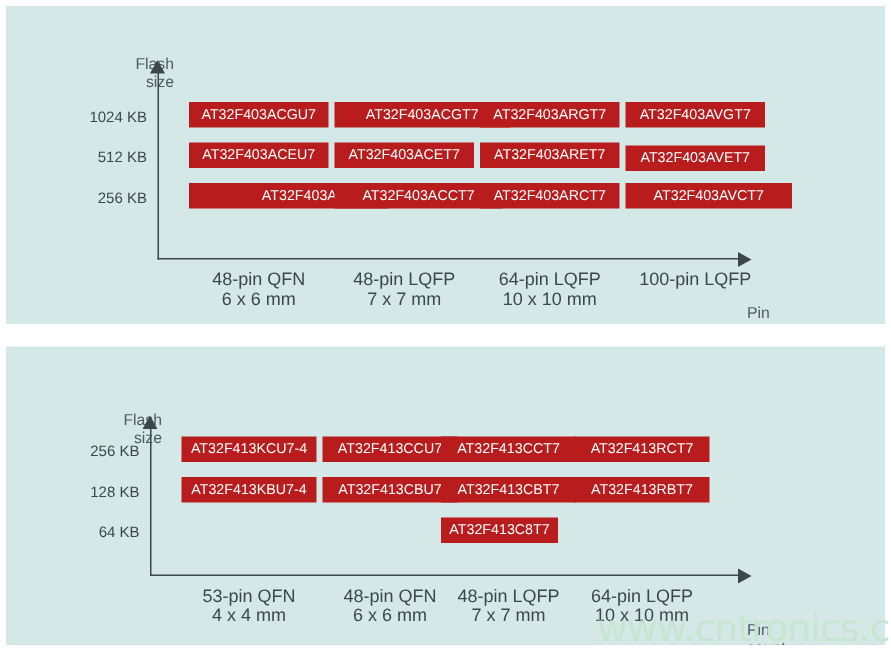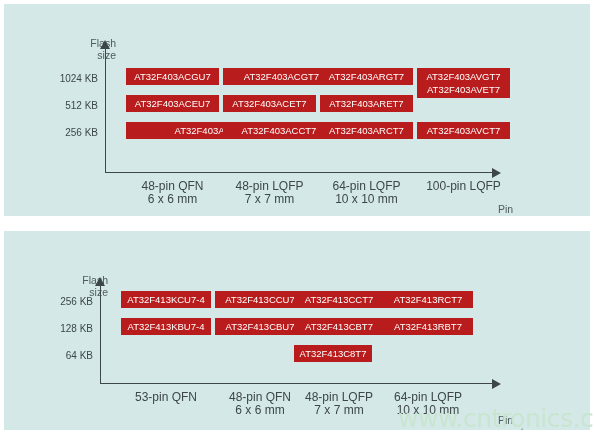--- a/index.html
+++ b/index.html
@@ -127,44 +127,44 @@
       <div class="col-label" style="width: 140px; left: 389.5px; top: 176px;"><span>100-pin LQFP</span></div>
     </div>
   <div id="t-boxes">
       <div class="part-box" style="left: 122px; top: 64px; width: 93px;">AT32F403ACGU7</div>
       <div class="part-box" style="left: 219px; top: 64px; width: 117px;">AT32F403ACGT7</div>
       <div class="part-box" style="left: 316px; top: 64px; width: 93px;">AT32F403ARGT7</div>
       <div class="part-box" style="left: 413px; top: 64px; width: 93px;">AT32F403AVGT7</div>
       <div class="part-box" style="left: 122px; top: 91px; width: 93px;">AT32F403ACEU7</div>
       <div class="part-box" style="left: 219px; top: 91px; width: 93px;">AT32F403ACET7</div>
       <div class="part-box" style="left: 316px; top: 91px; width: 93px;">AT32F403ARET7</div>
-      <div class="part-box" style="left: 413px; top: 77px; width: 93px;">AT32F403AVET7</div>
+      <div class="part-box" style="left: 413px; top: 93px; width: 93px;">AT32F403AVET7</div>
       <div class="part-box" style="left: 122px; top: 118px; width: 93px; padding-left: 40px;">AT32F403ACCU7</div>
       <div class="part-box" style="left: 219px; top: 118px; width: 112px;">AT32F403ACCT7</div>
       <div class="part-box" style="left: 316px; top: 118px; width: 93px;">AT32F403ARCT7</div>
-      <div class="part-box" style="left: 413px; top: 118px; width: 93px;">AT32F403AVCT7</div>
+      <div class="part-box" style="left: 413px; top: 118px; width: 111px;">AT32F403AVCT7</div>
     </div>
 </div>
 
 <div class="panel" id="panel-bottom">
   <div class="axis-label left-name" id="b-ytitle" style="left:48px; top:20px; width:56px;">Flash
 size</div>
   <div class="arrow-up" style="left:91px; top:46px;"></div>
   <div class="y-axis-line" style="left:95.5px; top:54px; height:99px;"></div>
   <div class="x-axis-line" style="left:95.5px; top:151.5px; width:395px;"></div>
   <div class="arrow-right" style="left:488px; top:147.5px;"></div>
   <div class="axis-label right-name" id="b-xtitle" style="left:494px; top:160px; width:60px;">Pin
 count</div>
   <div id="b-yticks">
       <div class="tick-label" style="left: 0px; width: 89px; top: 65px;">256 KB</div>
       <div class="tick-label" style="left: 0px; width: 89px; top: 92px;">128 KB</div>
       <div class="tick-label" style="left: 0px; width: 89px; top: 119px;">64 KB</div>
     </div>
   <div id="b-xlabels">
-      <div class="col-label" style="width: 140px; left: 92px; top: 160px;"><span>53-pin QFN</span></div>
+      <div class="col-label" style="width: 140px; left: 92px; top: 160px;"><span>53-pin QFN</span><span class="l2">4 x 4 mm</span></div>
       <div class="col-label" style="width: 140px; left: 186px; top: 160px;"><span>48-pin QFN</span><span class="l2">6 x 6 mm</span></div>
       <div class="col-label" style="width: 140px; left: 265px; top: 160px;"><span>48-pin LQFP</span><span class="l2">7 x 7 mm</span></div>
       <div class="col-label" style="width: 140px; left: 354px; top: 160px;"><span>64-pin LQFP</span><span class="l2">10 x 10 mm</span></div>
     </div>
   <div id="b-boxes">
       <div class="part-box" style="left: 117px; top: 60px; width: 90px;">AT32F413KCU7-4</div>
       <div class="part-box" style="left: 211px; top: 60px; width: 90px;">AT32F413CCU7</div>
       <div class="part-box" style="left: 290px; top: 60px; width: 90px;">AT32F413CCT7</div>
       <div class="part-box" style="left: 379px; top: 60px; width: 90px;">AT32F413RCT7</div>
       <div class="part-box" style="left: 117px; top: 87px; width: 90px;">AT32F413KBU7-4</div>

